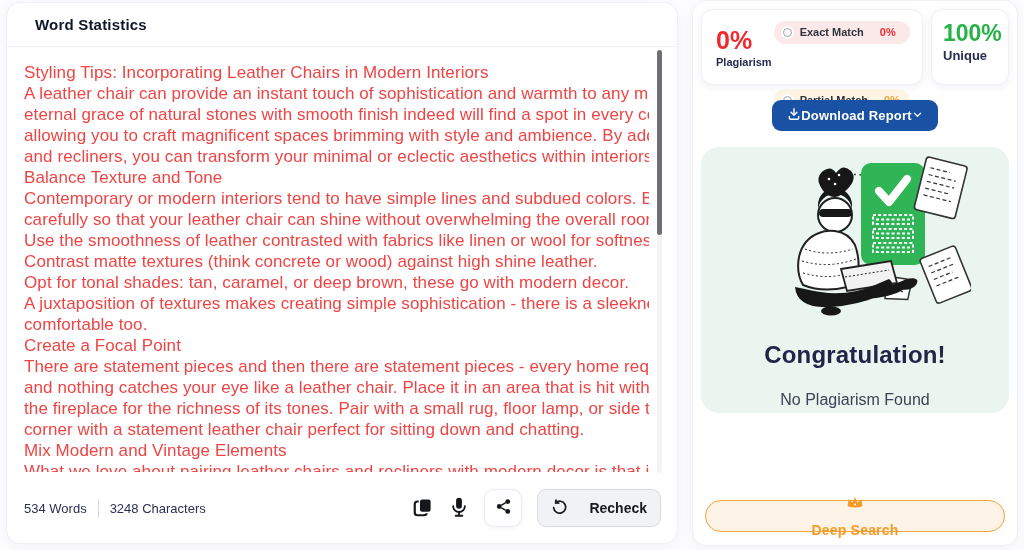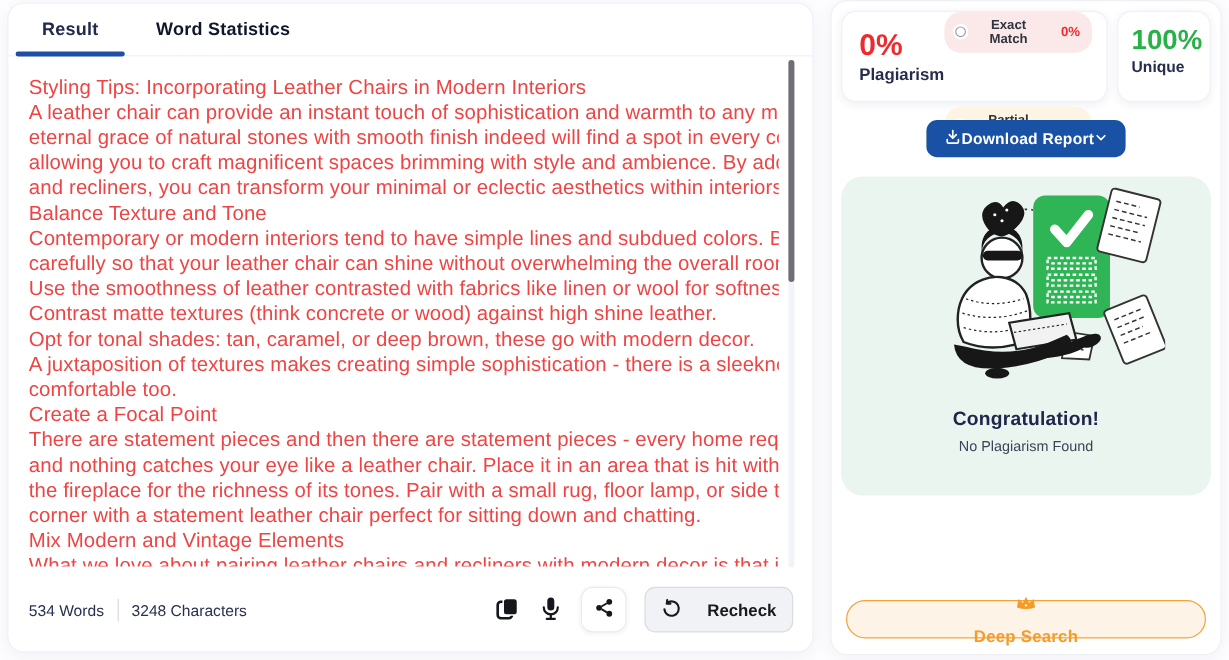--- a/index.html
+++ b/index.html
@@ -68,21 +68,21 @@
   }
   .stats-row { display:flex; gap:8px; }
   .stat-card {
     background:#fff; border:1px solid #f0f1f6; border-radius:12px;
     box-shadow:0 2px 8px rgba(30,40,90,.07);
   }
   .plagiarism-card { flex:1; display:flex; align-items:center; justify-content:space-between; padding:10px 12px 10px 14px; height:76px; }
   .big-pct { font-size:25px; font-weight:800; line-height:1.15; }
   .pct-red { color:#ee2a2e; }
   .pct-green { color:#27b248; }
-  .stat-lbl { font-size:14px; font-weight:700; color:#262c4e; margin-top:2px; }
+  .stat-lbl { font-size:11px; font-weight:700; color:#262c4e; margin-top:2px; }
   .pills { display:flex; flex-direction:column; gap:7px; }
   .pill {
     display:flex; align-items:center; gap:6px; padding:5px 10px 5px 7px; border-radius:14px;
     font-size:11px; font-weight:700; color:#30343f; cursor:pointer; border:none; font-family:inherit;margin-top:38px;
   }
   .pill-exact { background:#fbe9e9; }
   .pill-partial { background:#fdf4e3;justify-content:space-between; }
   .pill .pill-val { margin-left:10px; }
   .pill-exact .pill-val { color:#ee2a2e; }
   .pill-partial .pill-val { color:#f2a53b; }
@@ -99,38 +99,35 @@
   .download-btn {
     display:flex; align-items:center; gap:0; background:#1951a4; color:#fff;
     border:none; border-radius:9px; height:31px; padding:0 15px;
     font-family:inherit; font-size:13px; font-weight:700; cursor:pointer; letter-spacing:.2px;
   }
 
   .mint-card {
     margin-top:16px; height:266px; background:#e9f5ee; border-radius:18px;
     display:flex; flex-direction:column; align-items:center; padding-top:6px;
   }
-  .congrats-title { font-size:16px; font-weight:800; color:#20264a; letter-spacing:.2px; }
-  .congrats-sub { font-size:12px; font-weight:500; color:#3c4357; margin-top:6px; }
+  .congrats-title { font-size:24px; font-weight:800; color:#20264a; letter-spacing:.2px; }
+  .congrats-sub { font-size:16px; font-weight:500; color:#3c4357; margin-top:22px; }
 
   .deep-search-btn {
     position:absolute; left:12px; right:12px; bottom:13px; height:32px;
     background:#fdf4e7; border:1px solid #f3a33b; border-radius:17px;
     display:flex; align-items:center; justify-content:center; gap:9px;
     font-family:inherit; font-size:14px; font-weight:800; color:#f59b28; cursor:pointer; letter-spacing:.2px;flex-direction:column;
   }
 </style>
 </head>
 <body>
 
 <div class="left-card">
   <div class="tabs">
-    <div class="tab active">
-      <span>Result</span>
-    </div>
     <div class="tab">
       <span>Word Statistics</span>
     </div>
   </div>
 
   <div class="content">
     <div class="doc-text">Styling Tips: Incorporating Leather Chairs in Modern Interiors
 A leather chair can provide an instant touch of sophistication and warmth to any modern home. The
 eternal grace of natural stones with smooth finish indeed will find a spot in every contemporary design
 allowing you to craft magnificent spaces brimming with style and ambience. By adding leather chairs

